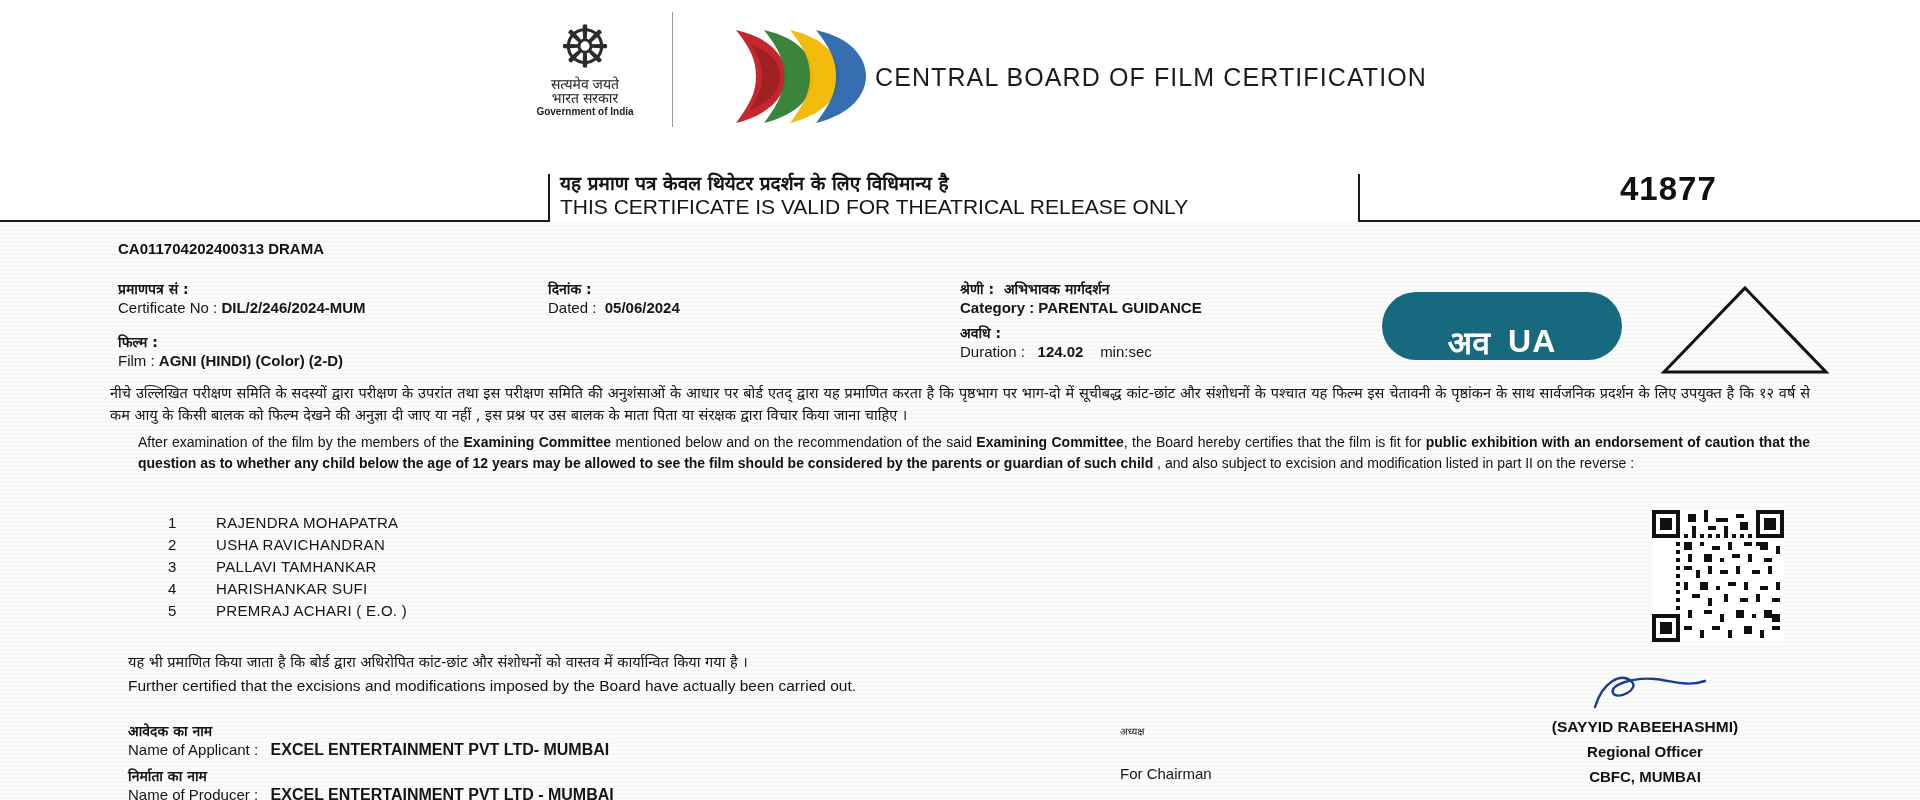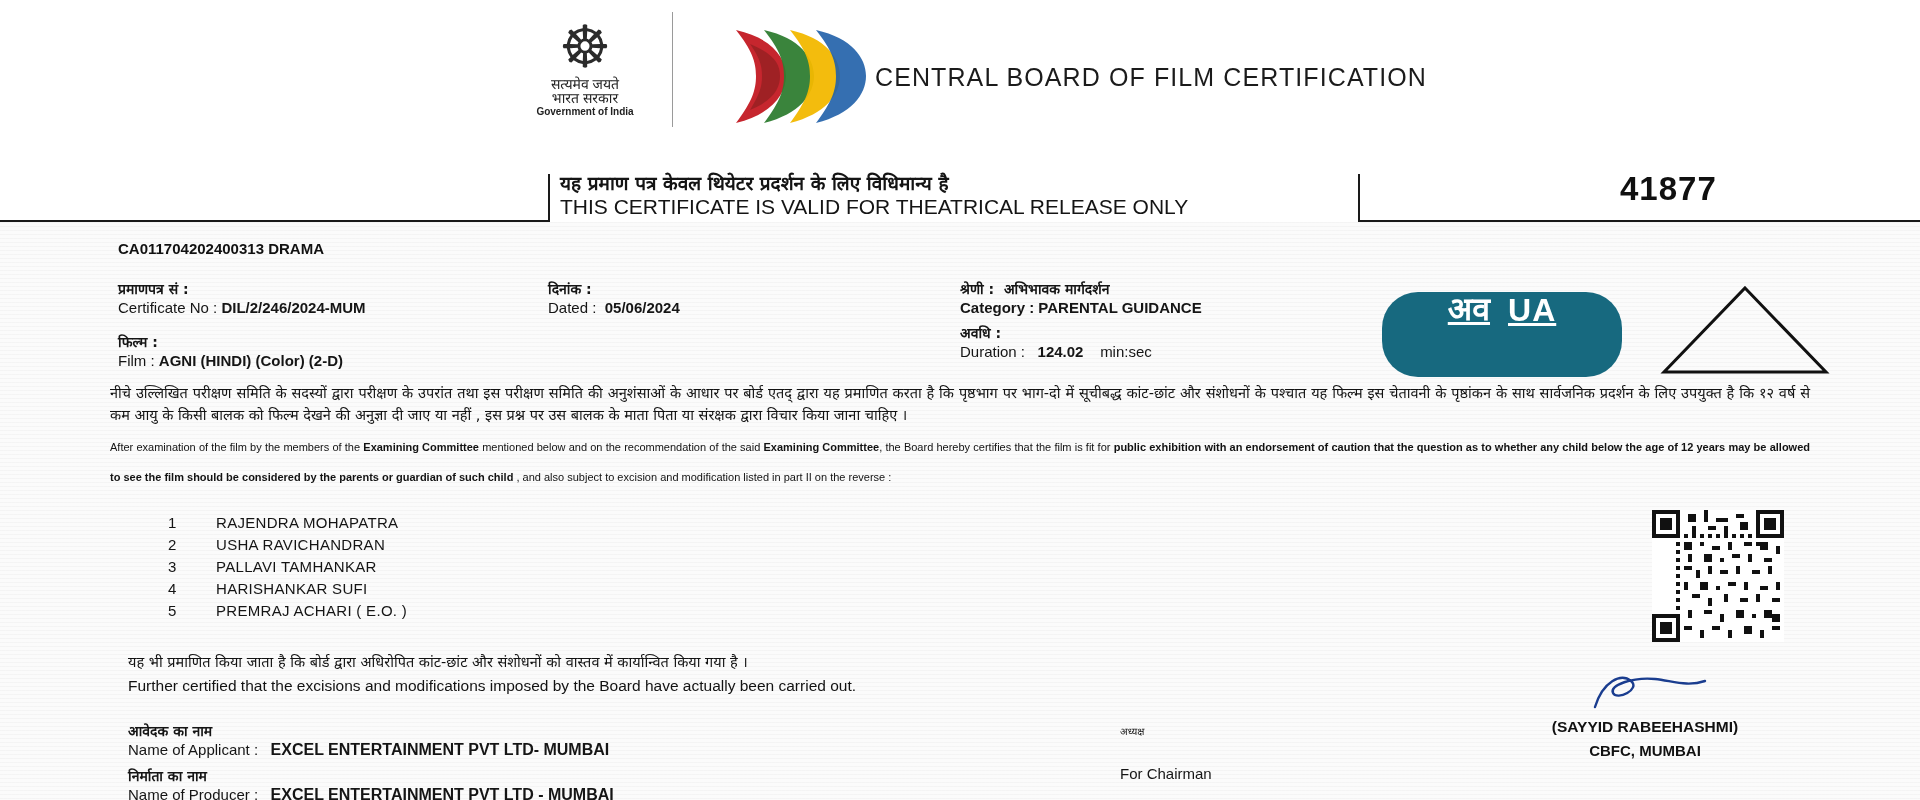--- a/index.html
+++ b/index.html
@@ -215,29 +215,28 @@
   .f-dur    { left: 960px; top: 102px; }
 
   .f-cat .hi-val { font-weight: bold; text-align: center; }
 
   
   .ua-badge {
     position: absolute;
     left: 1382px;
     top: 70px;
     width: 240px;
-    height: 85px;
+    height: 68px;
     background: #17697f;
     border-radius: 36px;
     color: #ffffff;
     display: flex;
-    align-items: flex-start;
+    align-items: flex-end;
     justify-content: center;
     gap: 18px;
-    text-decoration: underline;
   }
   .ua-hindi {
     font-family: "DejaVu Sans", sans-serif;
     font-size: 32px;
     font-weight: bold;
     line-height: 34px;
   }
   .ua-eng {
     font-size: 32px;
     font-weight: bold;
@@ -259,25 +258,26 @@
     width: 1700px;
   }
   .para .hi-p {
     font-family: "DejaVu Sans", sans-serif;
     font-size: 14.5px;
     line-height: 22px;
     color: #121212;
     text-align: justify;
   }
   .para .en-p {
-    font-size: 11px;
-    line-height: 30px;
+    font-size: 14px;
+    line-height: 21px;
     color: #121212;
     margin-top: 6px;
     text-align: justify;
+    margin-left: 28px;
   }
   .para .en-p b { font-weight: bold; }
 
   
   .committee {
     position: absolute;
     left: 168px;
     top: 290px;
   }
   .committee-row {
@@ -631,17 +631,18 @@
       <div class="en">For Chairman</div>
     </div>
 
     <div class="signblock">
       <div class="sign-svg">
         <svg width="180" height="48" viewBox="0 0 180 48">
           <path d="M40,40 C48,14 66,6 76,14 C86,22 62,34 58,26 C54,18 78,10 100,12 C118,14 132,20 150,14" fill="none" stroke="#1a3d8f" stroke-width="2.4" stroke-linecap="round"></path>
         </svg>
       </div>
       <div class="sign-name">(SAYYID RABEEHASHMI)</div>
+      <div class="sign-role">Regional Officer</div>
       <div class="sign-office">CBFC, MUMBAI</div>
     </div>
 
   </div>
 </div>
 
 </body></html>

